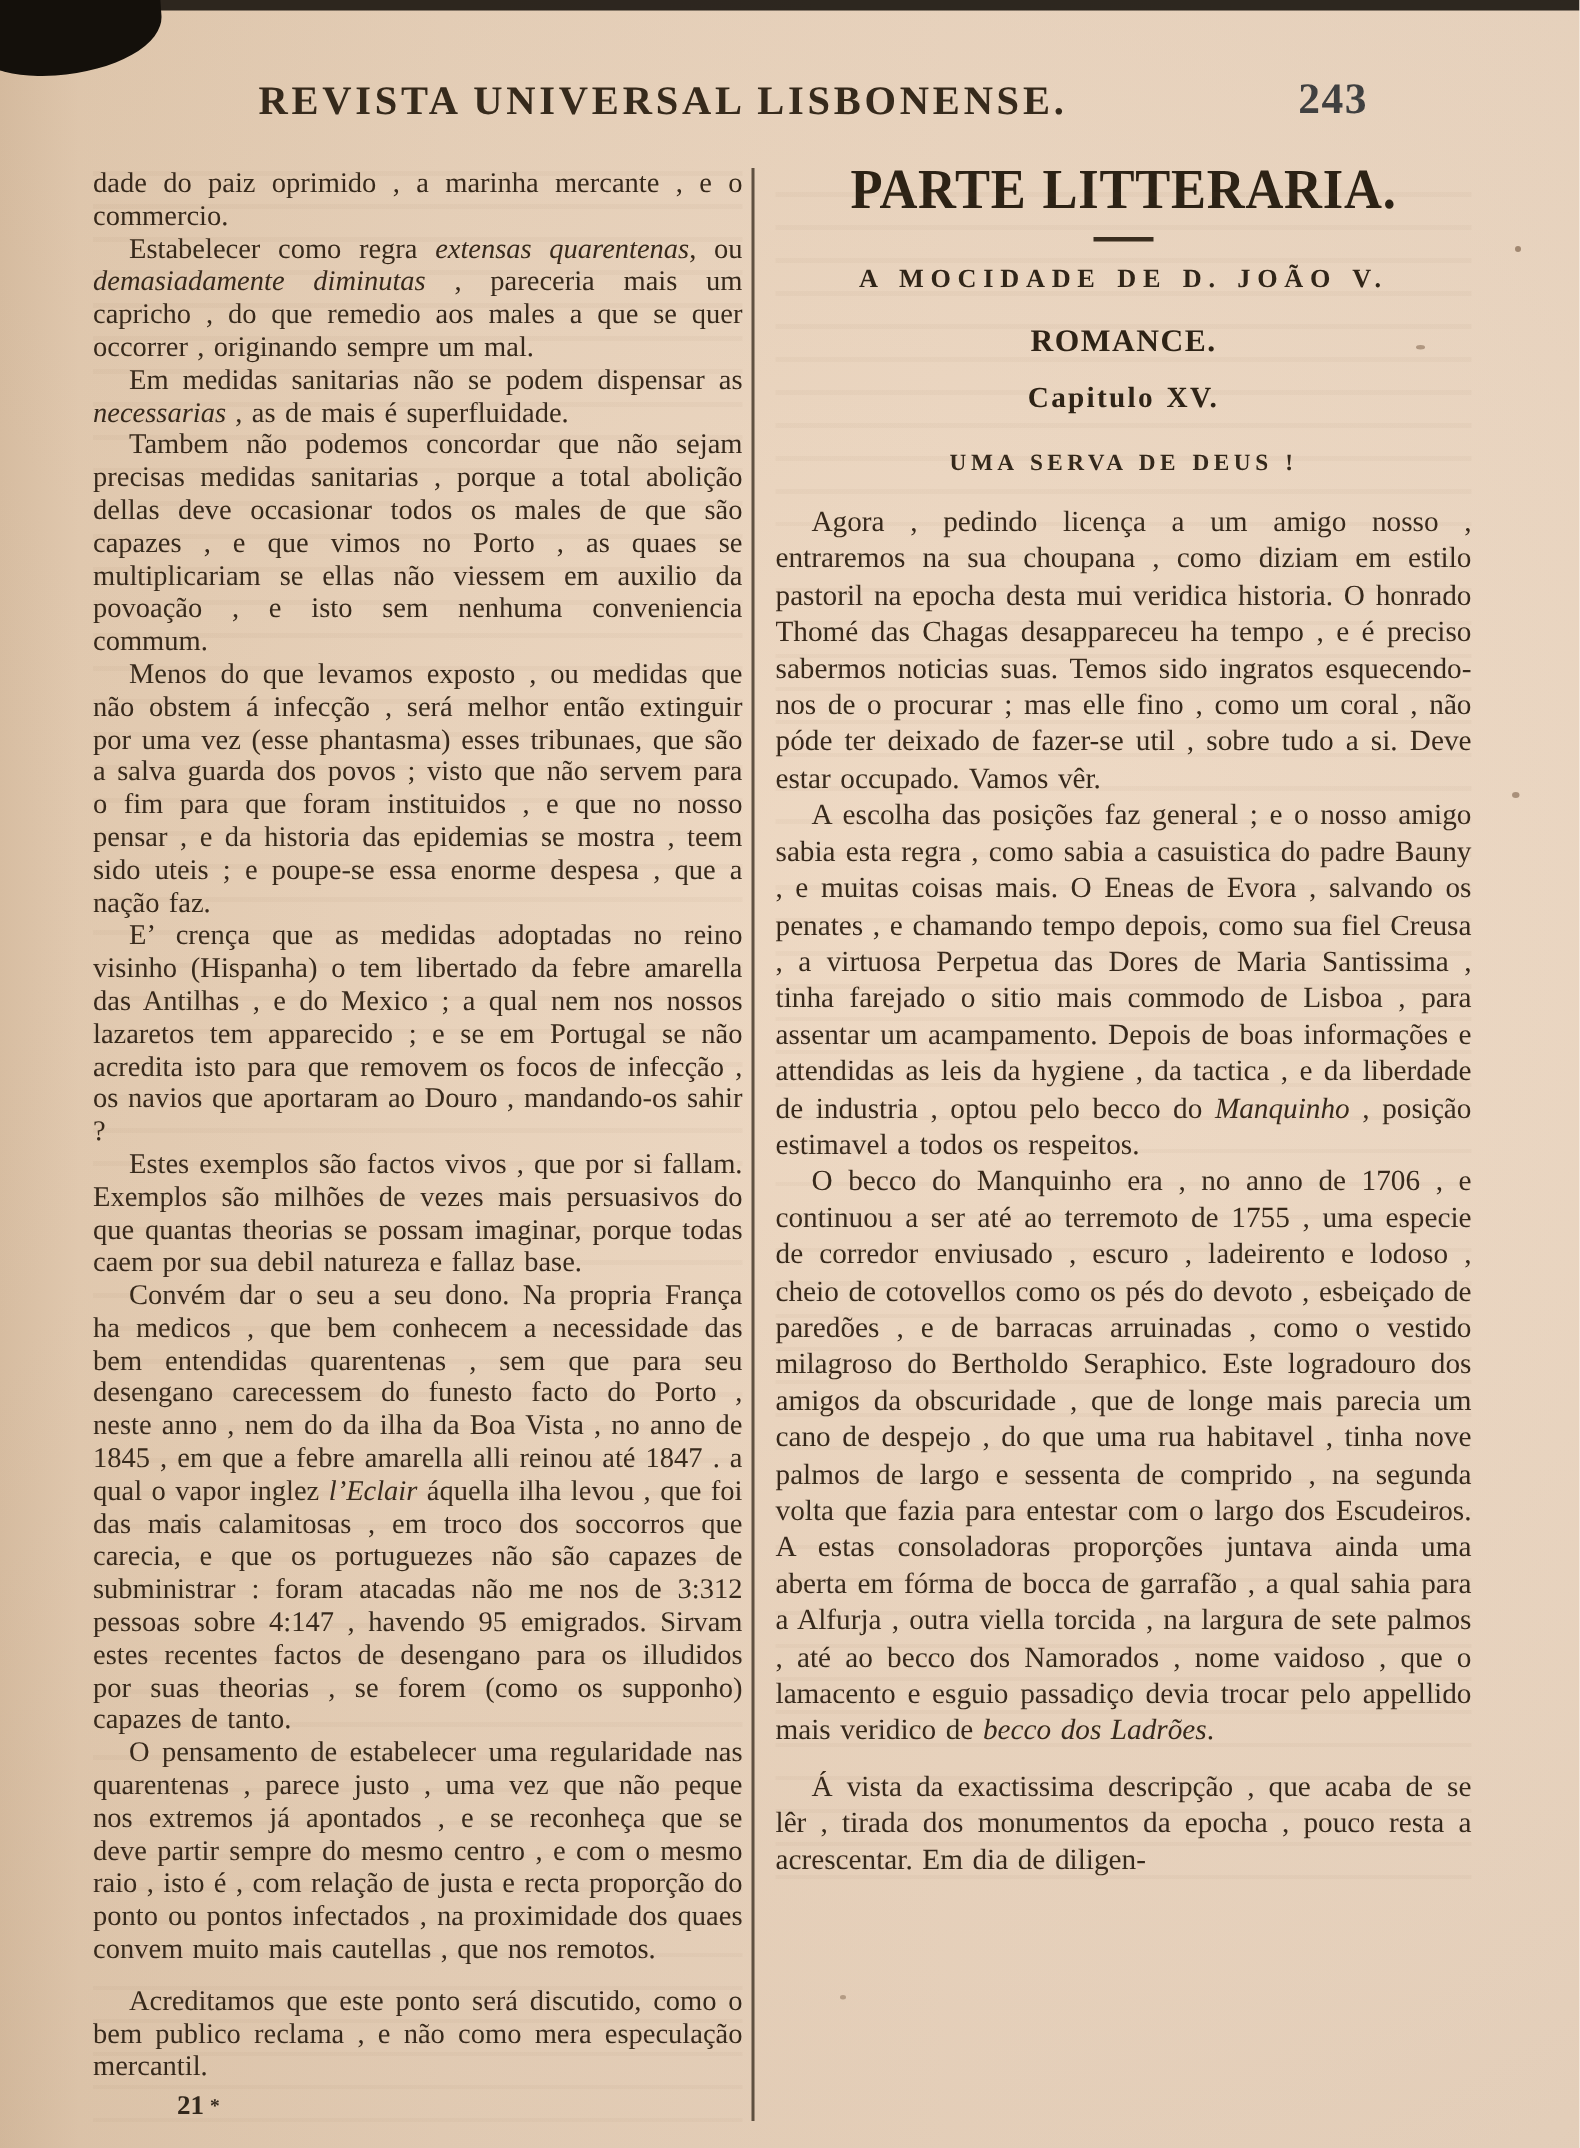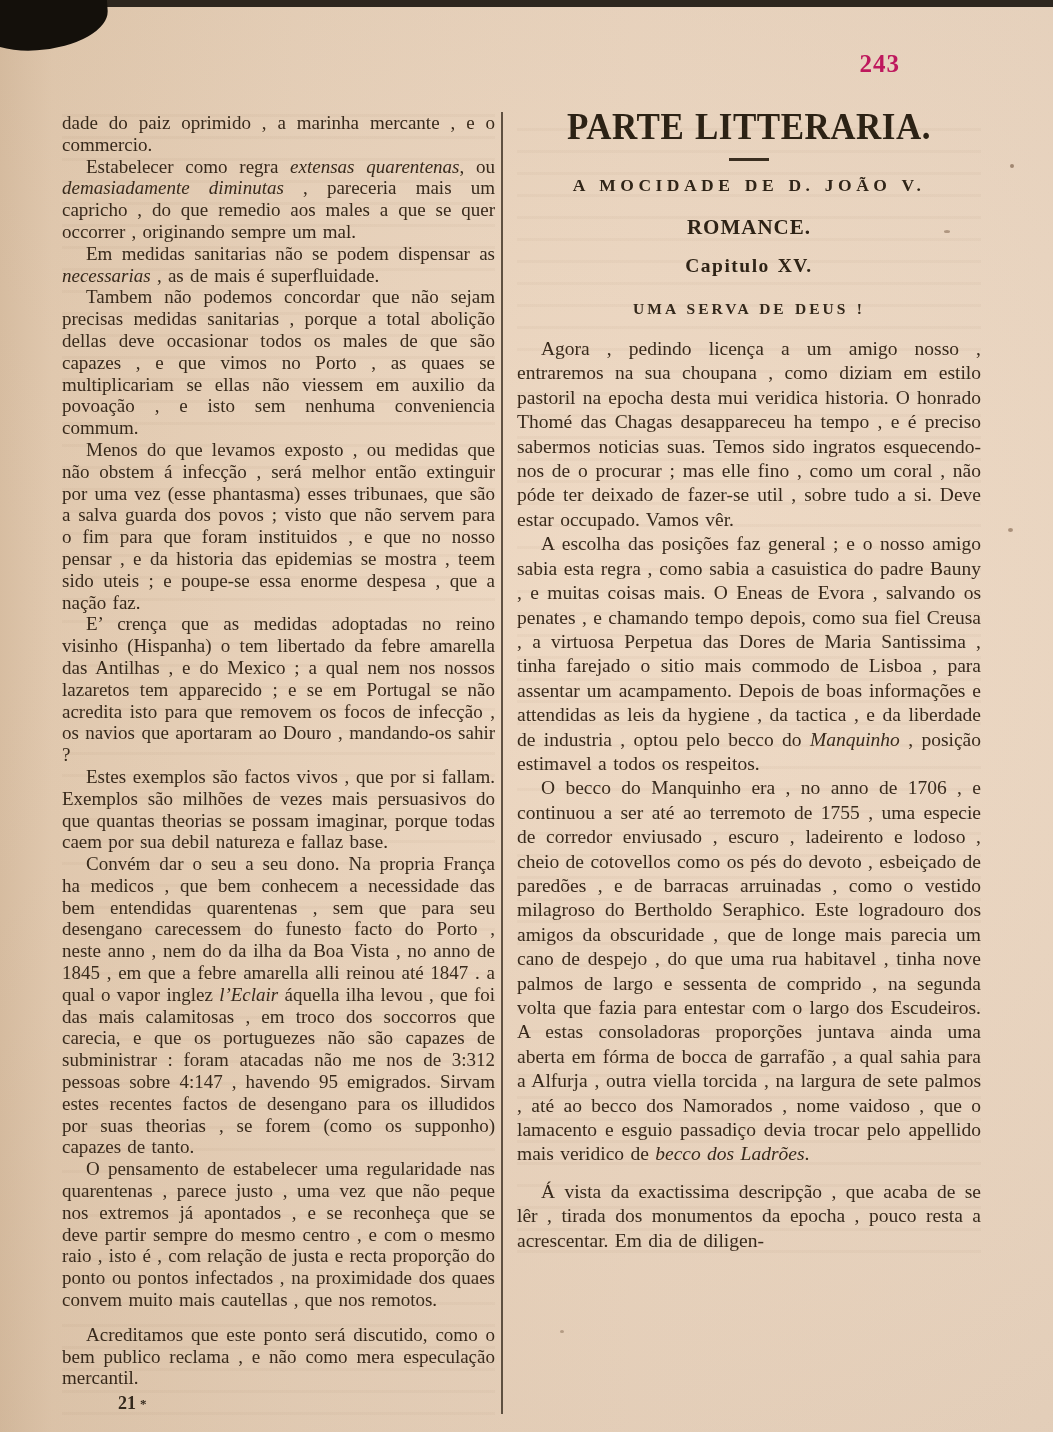--- a/index.html
+++ b/index.html
@@ -12,21 +12,21 @@
   }
   .page{position:absolute;inset:0;}
   
   .edge-top{position:absolute;top:0;left:0;width:100%;height:7px;background:#1d1811;opacity:.92;}
   .edge-corner{position:absolute;top:-14px;left:-26px;width:134px;height:64px;background:#14100b;border-radius:0 0 70% 58%;transform:rotate(-4deg);}
   .specks i{position:absolute;border-radius:50%;display:block;}
   
   .header{position:absolute;top:52px;left:62px;width:922px;height:42px;}
   .journal-title{position:absolute;left:0;width:760px;text-align:center;
     font-size:27px;font-weight:bold;letter-spacing:2.5px;color:#362a1c;}
-  .page-number{position:absolute;right:84px;top:-2px;font-size:25px;font-weight:bold;color:#be185d;letter-spacing:1px;}
+  .page-number{position:absolute;right:72px;top:-2px;font-size:29px;font-weight:bold;color:#404040;letter-spacing:1px;}
   
   .divider{position:absolute;left:501px;top:112px;height:1302px;width:2px;background:#473a2c;opacity:.85;}
   .col{position:absolute;top:112px;color:#37291b;text-align:justify;}
   .col-left{left:62px;width:433px;font-size:19px;line-height:21.8px;word-spacing:1.5px;}
   .col-right{left:517px;width:464px;font-size:19.5px;line-height:24.4px;word-spacing:1.5px;}
   .para{margin:0;}
   .para.indent{text-indent:24px;}
   .para.gap{margin-top:13px;}
   .it{font-style:italic;}
   .signature{margin-top:4px;padding-left:56px;font-size:18px;font-weight:bold;color:#33281c;text-align:left;}
@@ -53,20 +53,21 @@
 
   <div class="specks">
     <i style="left:1010px;top:164px;width:4px;height:4px;background:rgba(90,60,35,.5);"></i>
     <i style="left:1008px;top:528px;width:5px;height:4px;background:rgba(90,60,35,.45);"></i>
     <i style="left:944px;top:230px;width:6px;height:3px;background:rgba(90,60,35,.4);"></i>
     <i style="left:120px;top:1012px;width:3px;height:3px;background:rgba(90,60,35,.4);"></i>
     <i style="left:560px;top:1330px;width:4px;height:3px;background:rgba(90,60,35,.35);"></i>
   </div>
 
   <div class="header">
+    <span class="journal-title">REVISTA UNIVERSAL LISBONENSE.</span>
     <span class="page-number">243</span>
   </div>
 
   <div class="divider"></div>
 
   <div class="col col-left">
     <div>
         <p class="para"><span>dade do paiz oprimido , a marinha mercante , e o commercio.</span></p>
         <p class="para indent"><span>Estabelecer como regra </span><span class="it">extensas quarentenas</span><span>, ou </span><span class="it">demasiadamente diminutas</span><span> , pareceria mais um capricho , do que remedio aos males a que se quer occorrer , originando sempre um mal.</span></p>
         <p class="para indent"><span>Em medidas sanitarias não se podem dispensar as </span><span class="it">necessarias</span><span> , as de mais é superfluidade.</span></p>

